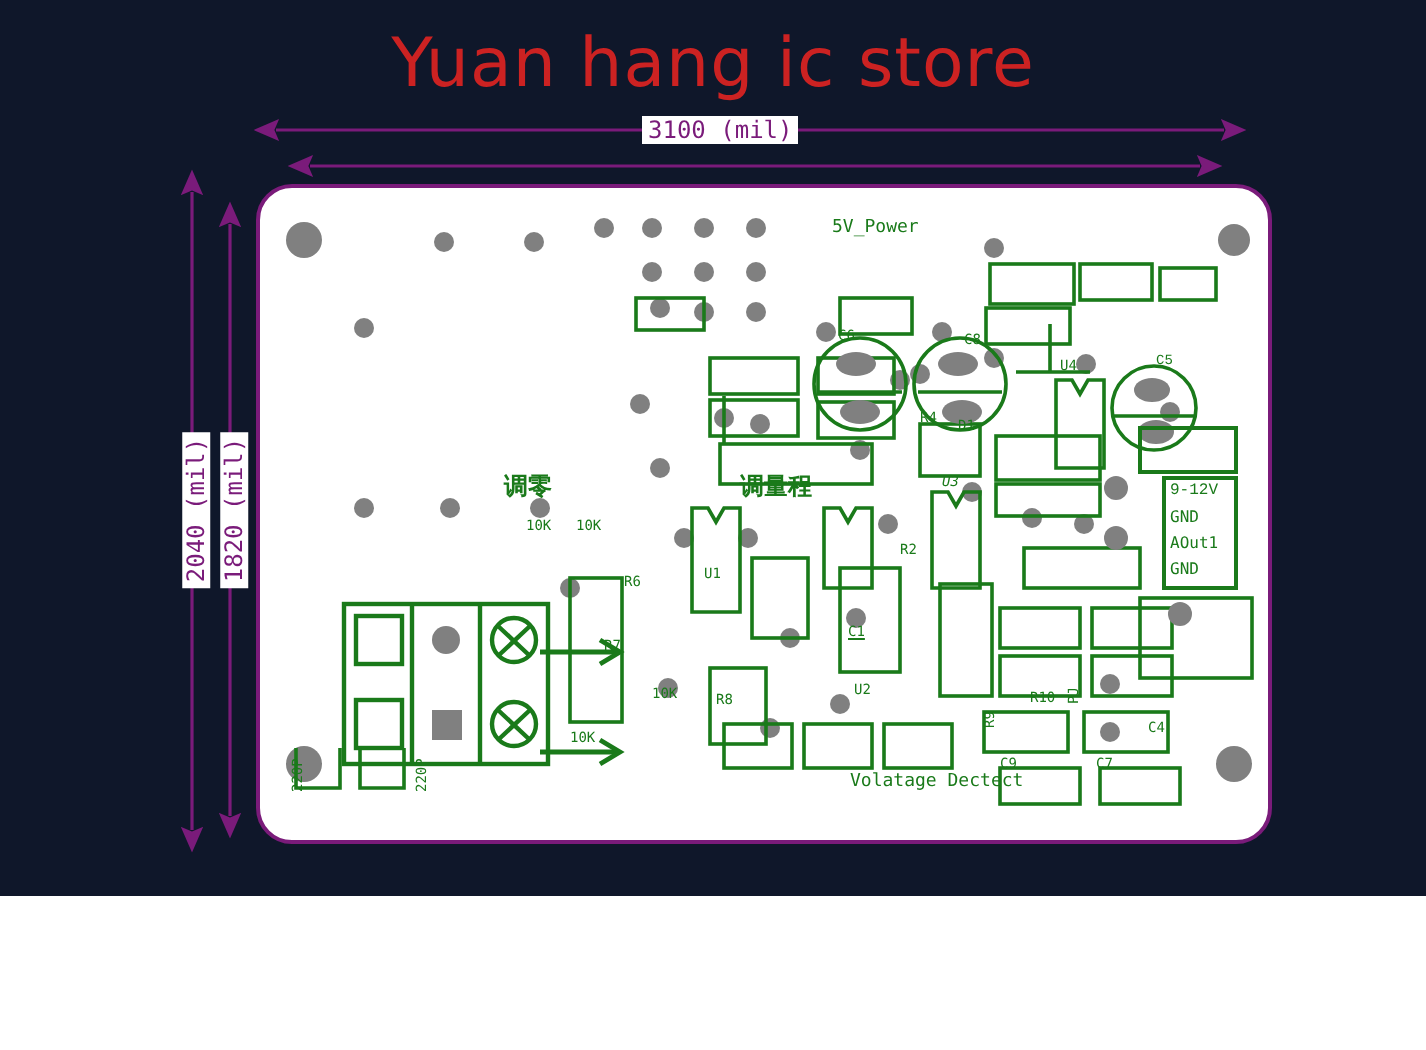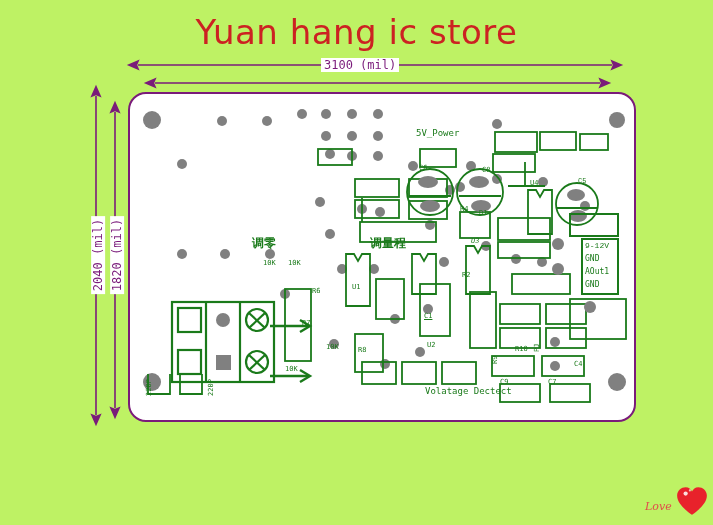--- a/index.html
+++ b/index.html
@@ -6,22 +6,22 @@
     margin: 0;
     padding: 0;
     background: #ffffff;
   }
   body {
     font-family: "DejaVu Sans", sans-serif;
   }
   #page {
     position: relative;
     width: 713px;
-    height: 525px;
-    background: #bef264;
+    height: 448px;
+    background: #0f172a;
     overflow: hidden;
   }
   
   #store-title {
     position: absolute;
     left: 0;
     top: 12px;
     width: 713px;
     text-align: center;
     color: #cc2222;
@@ -293,41 +293,41 @@
         <rect x="420" y="290" width="40" height="18"></rect>
         <rect x="370" y="290" width="40" height="18"></rect>
       </g>
 
       <g stroke="#1a7a1a" stroke-width="1.8" fill="none">
         <path d="M18,280 L18,300 L40,300 L40,280"></path>
         <path d="M50,280 L50,300 L72,300 L72,280"></path>
       </g>
     </svg>
 
-    <div class="silk-text big" style="left:286px; top:16px;margin-top:19px;">5V_Power</div>
+    <div class="silk-text big" style="left:286px; top:16px;">5V_Power</div>
 
     <div class="silk-text cn" style="left:122px; top:143px;">调零</div>
     <div class="silk-text cn" style="left:240px; top:143px;">调量程</div>
 
     <div class="silk-text big" style="left:295px; top:293px;">Volatage Dectect</div>
 
     <div class="silk-text" style="left:455px; top:148px; font-size:8px;font-family:Liberation Mono, monospace;">9-12V</div>
     <div class="silk-text" style="left:455px; top:161px; font-size:8px;">GND</div>
     <div class="silk-text" style="left:455px; top:174px; font-size:8px;">AOut1</div>
     <div class="silk-text" style="left:455px; top:187px; font-size:8px;">GND</div>
 
     <div class="silk-text" style="left:289px; top:71px;">C6</div>
     <div class="silk-text" style="left:352px; top:73px;">C8</div>
     <div class="silk-text" style="left:448px; top:84px;font-family:Liberation Mono, monospace;">C5</div>
     <div class="silk-text" style="left:400px; top:86px;">U4</div>
     <div class="silk-text" style="left:304px; top:116px;margin-left:45px;">D1</div>
     <div class="silk-text" style="left:330px; top:112px;">R4</div>
     <div class="silk-text" style="left:317px; top:149px;"></div>
     <div class="silk-text" style="left:341px; top:144px;font-style:italic;">U3</div>
-    <div class="silk-text" style="left:302px; top:178px;padding-left:30px;">R2</div>
+    <div class="silk-text" style="left:290px; top:178px;padding-left:30px;">R2</div>
     <div class="silk-text" style="left:294px; top:219px;text-decoration:underline;">C1</div>
     <div class="silk-text" style="left:222px; top:190px;">U1</div>
     <div class="silk-text" style="left:182px; top:194px;text-align:right;">R6</div>
     <div class="silk-text" style="left:172px; top:226px;">R7</div>
     <div class="silk-text" style="left:228px; top:253px;">R8</div>
     <div class="silk-text" style="left:297px; top:248px;">U2</div>
     <div class="silk-text" style="left:385px; top:252px;">R10</div>
     <div class="silk-text" style="left:370px; top:285px;">C9</div>
     <div class="silk-text" style="left:418px; top:285px;">C7</div>
 

